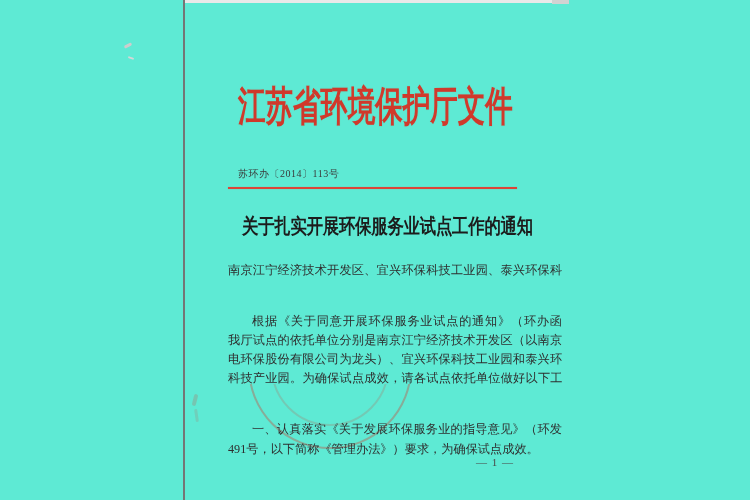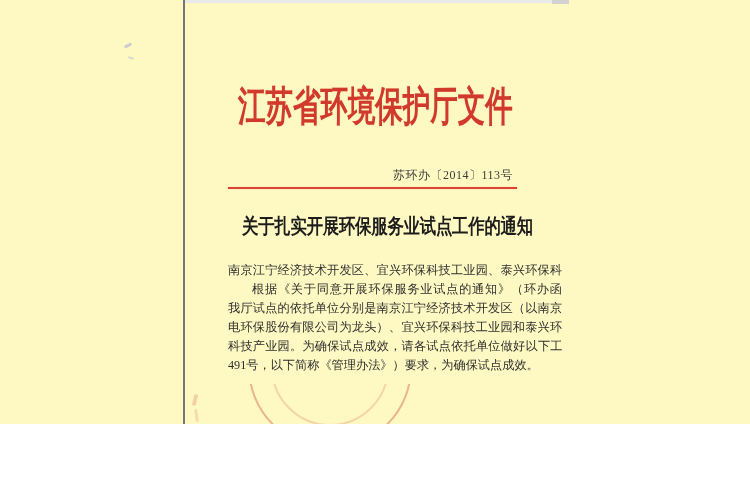--- a/index.html
+++ b/index.html
@@ -1,19 +1,19 @@
 <!DOCTYPE html>
 <html style="--header-red: #d0392b; --rule-red: #dc4437; --body-text: #2e2e2e;"><head>
 <meta charset="utf-8">
 <style>
   html,body{margin:0;padding:0;background:#ffffff;}
   #canvas{
     position:relative;
-    width:750px;height:424px;
-    background:#fef9c3;
+    width:750px;height:500px;
+    background:#5eead4;
     overflow:hidden;
     font-family:"Liberation Serif","DejaVu Serif",serif;
   }
   
   .page-edge-line{
     position:absolute;left:183px;top:0;width:2px;height:500px;
     background:#757575;
   }
   .scan-strip{
     position:absolute;left:185px;top:0;width:367px;height:3px;
@@ -34,21 +34,21 @@
     height:46px;line-height:46px;
     font-size:41px;font-weight:bold;
     color:var(--header-red,#d0392b);
     white-space:nowrap;
     transform:scaleX(0.67);transform-origin:0 0;
     text-shadow:0 0 1px rgba(208,57,43,0.35);
   }
   
   .doc-number{
     position:absolute;left:238px;top:167px;width:275px;
-    text-align:right;font-size:12px;letter-spacing:0.5px;
+    text-align:left;font-size:10px;letter-spacing:0.5px;
     color:#3a3a3a;
   }
   
   .red-rule{
     position:absolute;left:228px;top:187px;width:289px;height:2.2px;
     background:var(--rule-red,#dc4437);
     box-shadow:0 0 1px rgba(220,68,55,0.6);
   }
   
   .doc-title{
@@ -64,21 +64,21 @@
     color:var(--body-text,#2e2e2e);
   }
   .body-line{
     height:19.1px;line-height:19.1px;
     font-size:12.2px;white-space:nowrap;overflow:hidden;
   }
   .body-line.fill{
     white-space:normal;word-break:break-all;
     text-align:justify;text-align-last:justify;
   }
-  .body-line.indent{padding-left:24px;}
+  .body-line.indent{padding-left:24px;margin-top:32px;}
   
   .page-number{
     position:absolute;left:470px;top:456px;width:50px;
     text-align:center;font-size:11px;letter-spacing:1px;color:#4a4a4a;
   }
   
   .seal-clip{
     position:absolute;left:240px;top:384px;width:175px;height:68px;
     overflow:hidden;pointer-events:none;
   }
@@ -116,18 +116,19 @@
     <div class="seal-outer"></div>
     <div class="seal-inner"></div>
   </div>
 
   <div class="body-text">
       <div class="body-line fill" style="letter-spacing: -0.2px;">南京江宁经济技术开发区、宜兴环保科技工业园、泰兴环保科技</div>
       <div class="body-line fill indent">根据《关于同意开展环保服务业试点的通知》（环办函</div>
       <div class="body-line fill" style="letter-spacing: -0.2px;">我厅试点的依托单位分别是南京江宁经济技术开发区（以南京中</div>
       <div class="body-line fill" style="letter-spacing: -0.2px;">电环保股份有限公司为龙头）、宜兴环保科技工业园和泰兴环保</div>
       <div class="body-line fill" style="letter-spacing: -0.5px;">科技产业园。为确保试点成效，请各试点依托单位做好以下工作：</div>
+      <div class="body-line fill indent">一、认真落实《关于发展环保服务业的指导意见》（环发</div>
       <div class="body-line">491号，以下简称《管理办法》）要求，为确保试点成效。</div>
     </div>
 
   <div class="page-number">— 1 —</div>
 
 </div>
 
 </body></html>

